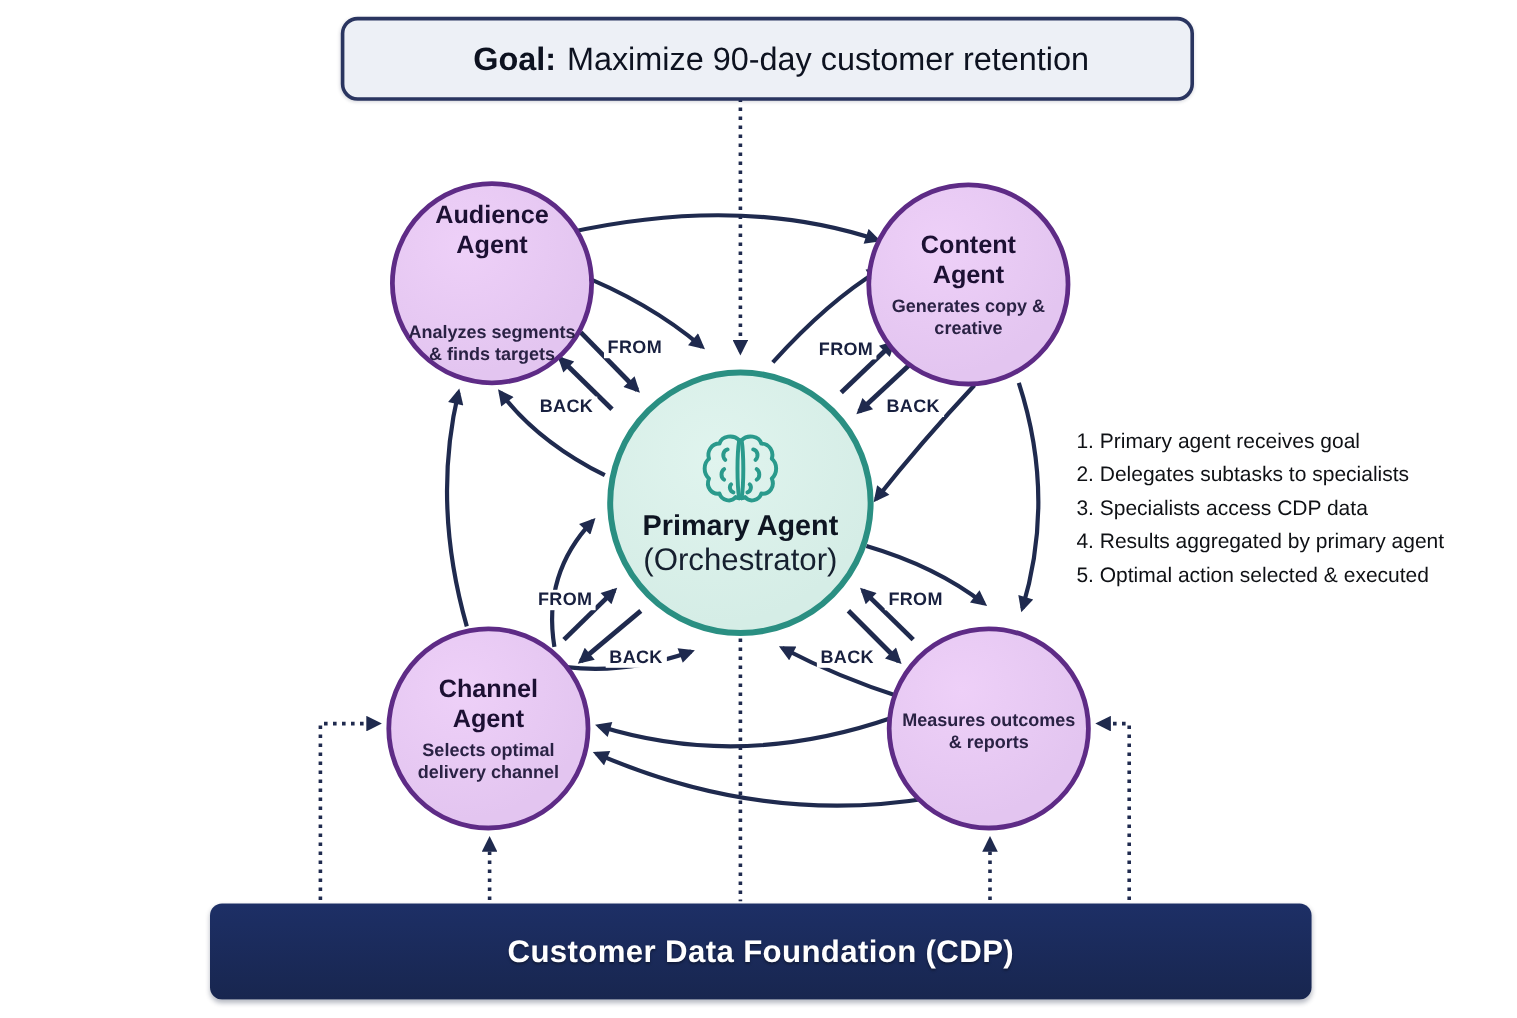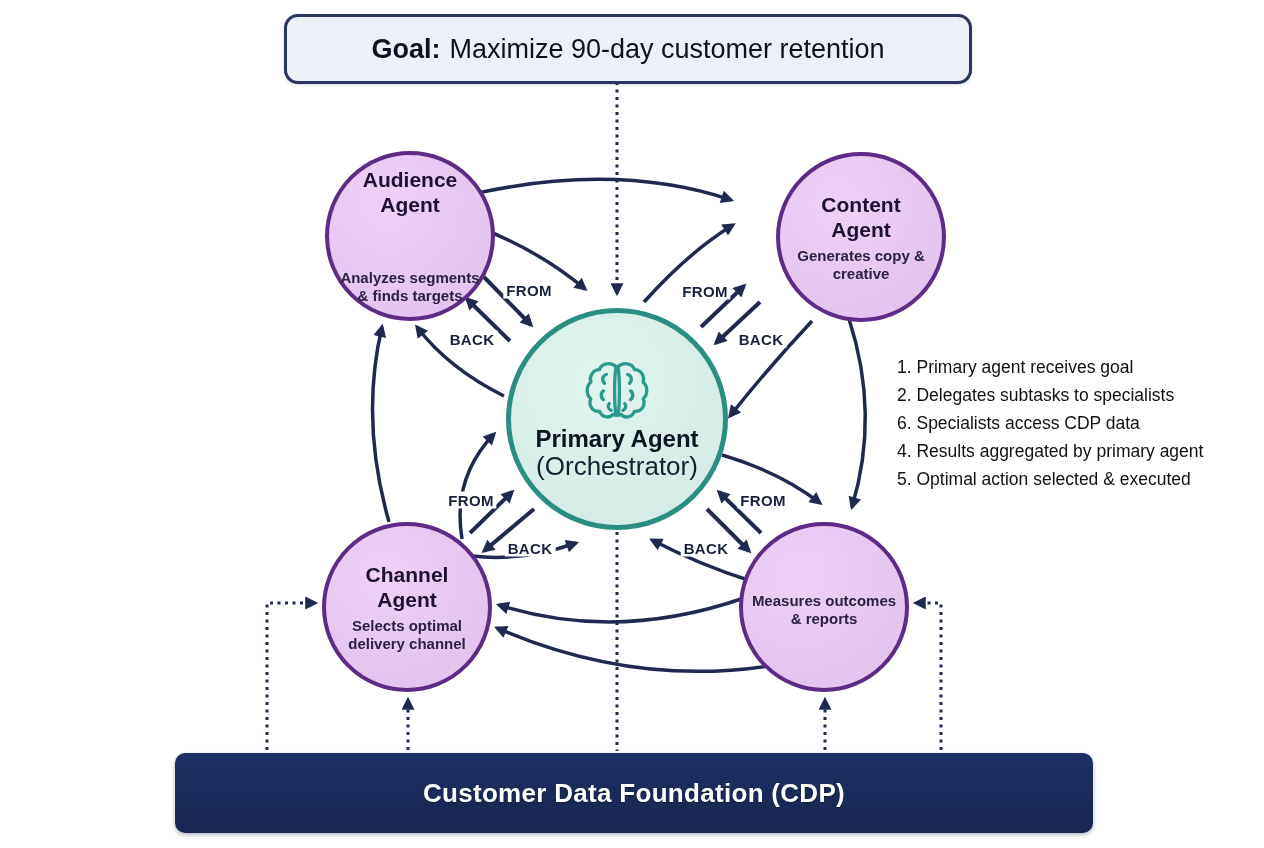--- a/index.html
+++ b/index.html
@@ -11,36 +11,36 @@
   svg.wires{position:absolute;left:0;top:0;z-index:1;}
   svg.wires path.solid{fill:none;stroke:var(--c-arrow,#1f2a4e);stroke-width:3.5;}
   svg.wires path.straight{fill:none;stroke:var(--c-arrow,#1f2a4e);stroke-width:4;}
   svg.wires path.dotted{fill:none;stroke:var(--c-arrow,#1f2a4e);stroke-width:3;stroke-dasharray:3 4.5;}
   svg.wires marker path{fill:var(--c-arrow,#1f2a4e);}
   
   .goal-box{
     position:absolute;left:284px;top:14px;width:682px;height:64px;z-index:2;
     background:var(--c-goal_fill,#edf0f6);border:3px solid var(--c-goal_border,#2a3560);
     border-radius:14px;display:flex;align-items:center;justify-content:center;
-    font-size:27px;box-shadow:0 1px 3px rgba(20,30,60,.18);
+    font-size:27px;box-shadow:0 1px 3px rgba(20,30,60,.18);padding-left:23px;
   }
   .goal-box .g-prefix{font-weight:700;color:#0d1220;}
   .goal-box .g-text{margin-left:9px;color:#0d1220;}
   
   .agent{
     position:absolute;width:170px;height:170px;border-radius:50%;z-index:2;
     background:radial-gradient(circle at 36% 30%, #eed0f8 0%, var(--c-agent_fill,#e3c5f0) 70%);
     border:4px solid var(--c-agent_border,#5e2b86);
     display:flex;flex-direction:column;align-items:center;justify-content:center;
     text-align:center;box-sizing:border-box;
   }
   .agent .a-title{font-size:21px;font-weight:700;color:#1c1033;line-height:25px;width:120px;}
   .agent .a-desc{font-size:15px;color:#2a2244;line-height:18px;width:148px;margin-top:5px;font-weight:bold;}
   .agent-audience{left:325px;top:151px;gap:47px;}
-  .agent-content{left:776px;top:152px;}
+  .agent-content{left:722px;top:152px;}
   .agent-channel{left:322px;top:522px;}
   .agent-analytics{left:739px;top:522px;}
   .orchestrator{
     position:absolute;left:506px;top:308px;width:222px;height:222px;border-radius:50%;z-index:2;
     background:radial-gradient(circle at 40% 32%, #e0f4ee 0%, var(--c-center_fill,#d5ede6) 72%);
     border:5px solid var(--c-center_border,#2a8f82);
     display:flex;flex-direction:column;align-items:center;justify-content:center;
     text-align:right;box-sizing:border-box;
   }
   .orchestrator .o-title{font-size:24px;font-weight:700;color:#0e1522;line-height:28px;margin-top:4px;}
@@ -162,21 +162,21 @@
   <span class="flow-label" style="left:705px;top:291px;">FROM</span>
   <span class="flow-label" style="left:761px;top:339px;">BACK</span>
   <span class="flow-label" style="left:471px;top:500px;">FROM</span>
   <span class="flow-label" style="left:530px;top:548px;">BACK</span>
   <span class="flow-label" style="left:763px;top:500px;">FROM</span>
   <span class="flow-label" style="left:706px;top:548px;">BACK</span>
 
   <div class="steps">
     <div>1. Primary agent receives goal</div>
     <div>2. Delegates subtasks to specialists</div>
-    <div>6. Specialists access CDP data</div>
+    <div>3. Specialists access CDP data</div>
     <div>4. Results aggregated by primary agent</div>
     <div>5. Optimal action selected &amp; executed</div>
   </div>
 
   <div class="cdp-bar">
     <span>Customer Data Foundation (CDP)</span>
   </div>
 
 </div>
 

